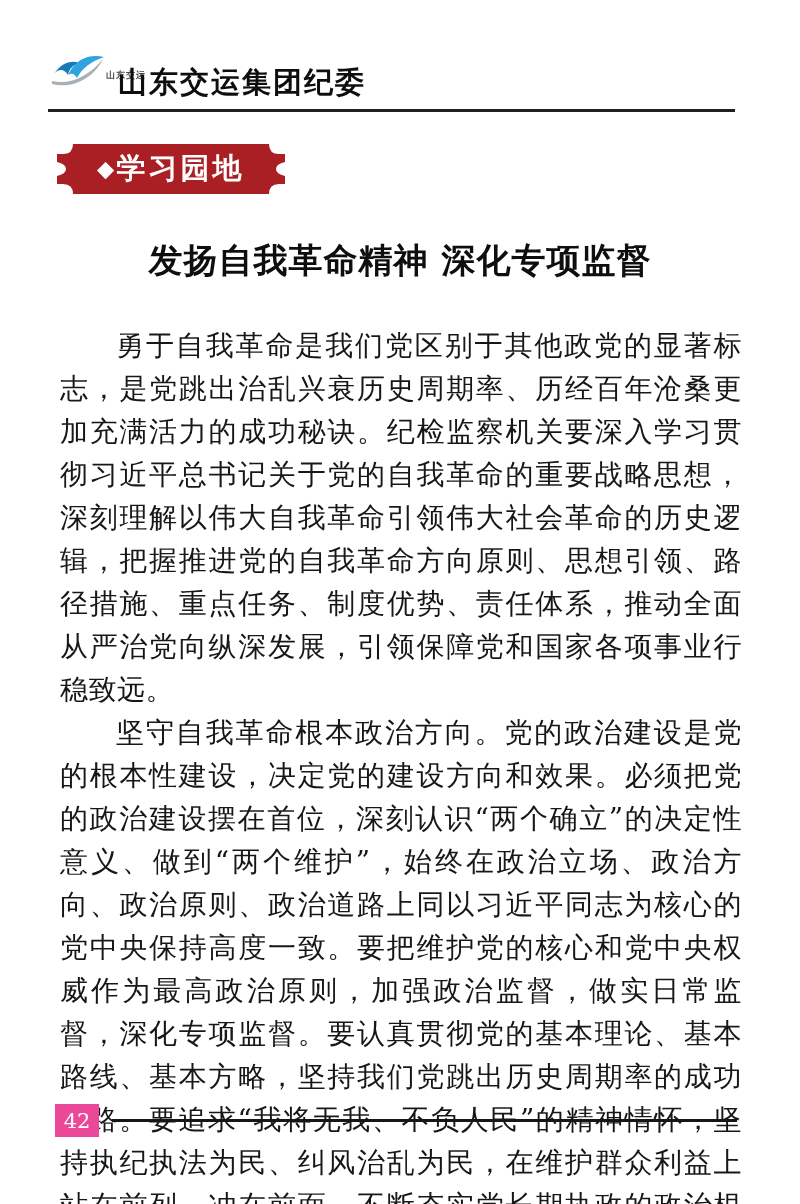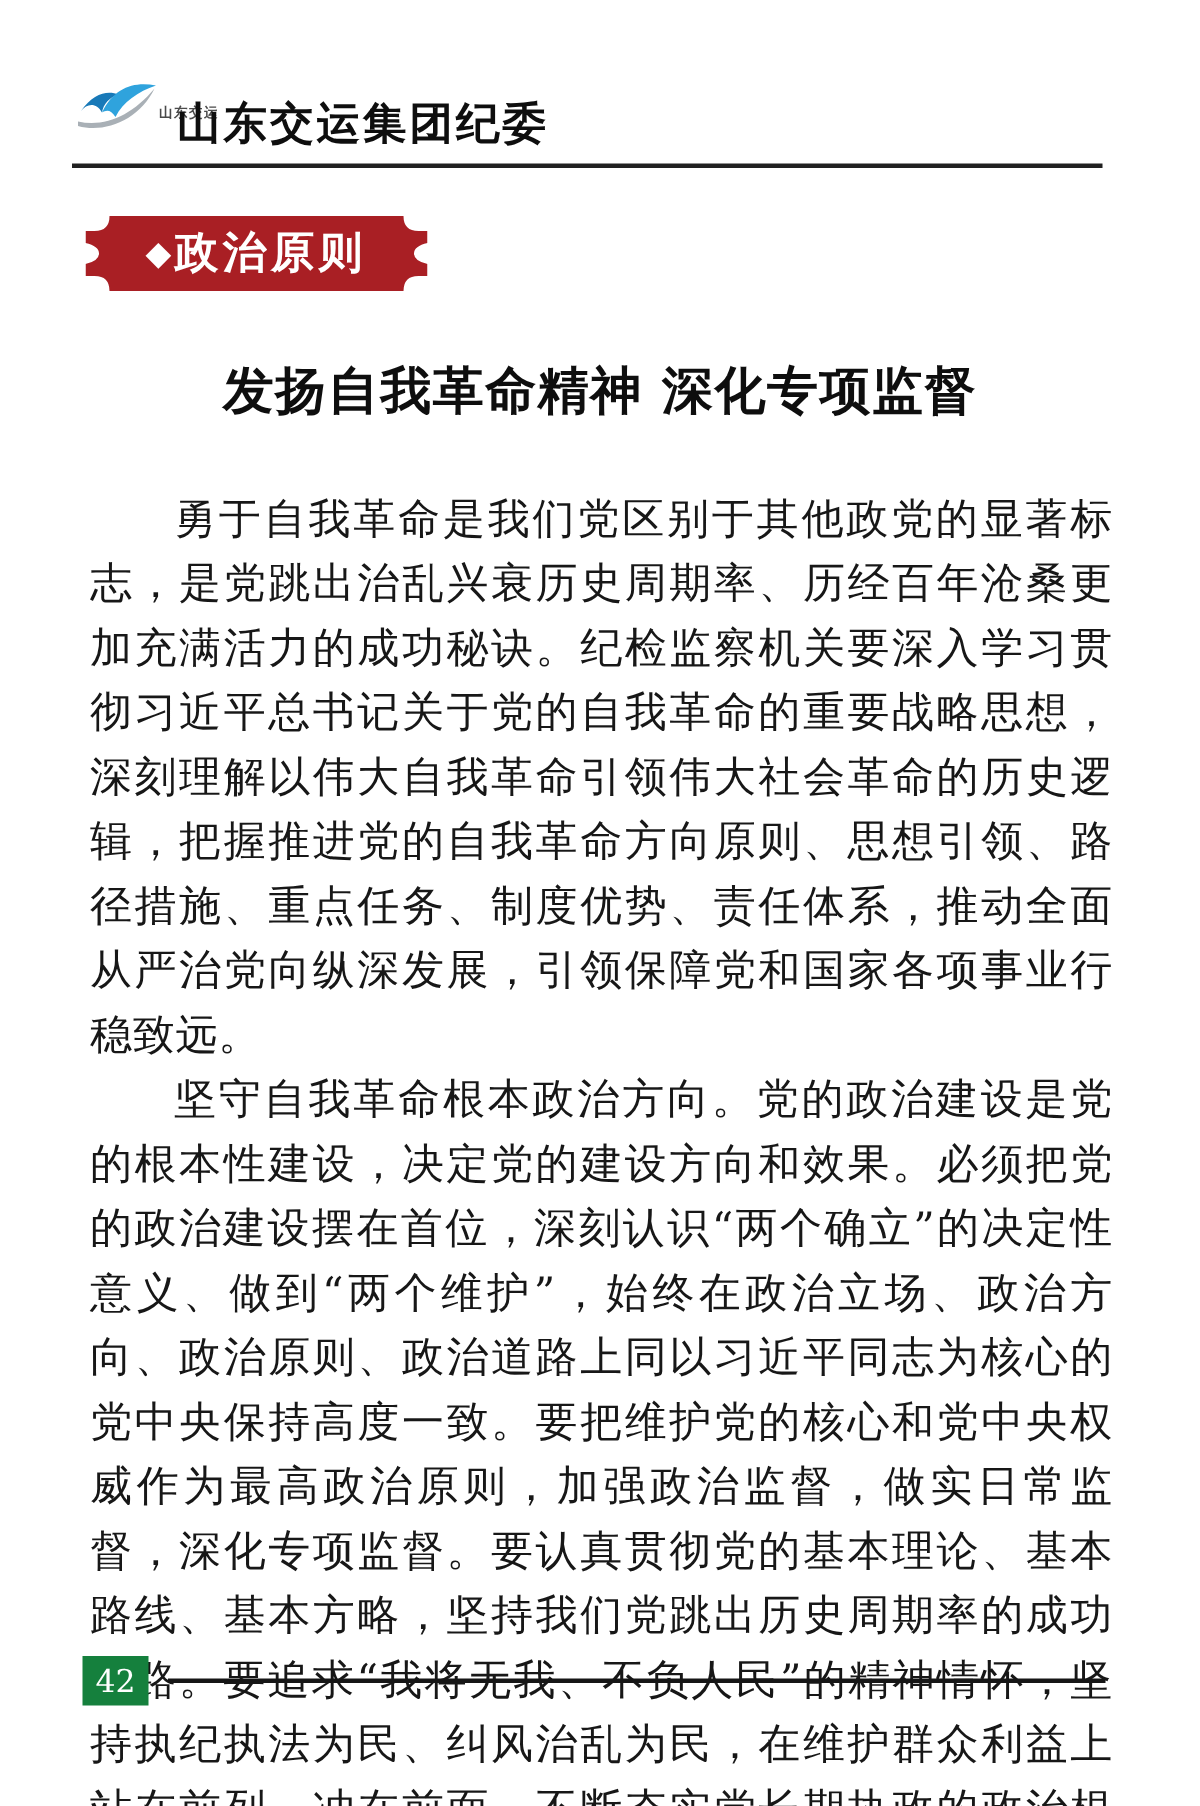--- a/index.html
+++ b/index.html
@@ -43,21 +43,21 @@
     letter-spacing: 1px; color: #0e0e0e; white-space: nowrap;
   }
   .body-text { position: absolute; left: 60px; top: 324px; width: 682px; }
   .body-text p {
     margin: 0; font-size: 28px; line-height: 43px;
     text-indent: 2em; text-align: justify; letter-spacing: 0.5px; color: #171717;
   }
   
   .footer { position: absolute; left: 55px; top: 1104px; width: 682px; display: flex; align-items: center; }
   .page-num {
-    width: 44px; height: 33px; background: #15803d; color: #ffffff;
+    width: 44px; height: 33px; background: #ec4899; color: #ffffff;
     display: flex; align-items: center; justify-content: center;
     font-size: 21px; font-family: "DejaVu Serif", serif;
   }
   .footer-rule { height: 3px; background: #161616; flex: 1; margin-left: 13px; }
 </style>
 </head>
 <body>
 
 <div class="page">
 
@@ -77,21 +77,21 @@
   <div class="header-rule"></div>
 
   <div class="banner">
     <span>
       <svg width="228" height="50" viewBox="0 0 228 50" aria-hidden="true">
         <path d="M16 0 H212 Q212 10 222 10 H228 V18 Q219 20 219 25 Q219 30 228 32 V40 H222 Q212 40 212 50 H16 Q16 40 6 40 H0 V32 Q9 30 9 25 Q9 20 0 18 V10 H6 Q16 10 16 0 Z" fill="#a91f24"></path>
       </svg>
     </span>
     <div class="banner-label">
       <span class="diamond">◆</span>
-      <span>政治原则</span>
+      <span>学习园地</span>
     </div>
   </div>
 
   <div class="article-title">发扬自我革命精神 深化专项监督</div>
 
   <div class="body-text">
     <p>勇于自我革命是我们党区别于其他政党的显著标志，是党跳出治乱兴衰历史周期率、历经百年沧桑更加充满活力的成功秘诀。纪检监察机关要深入学习贯彻习近平总书记关于党的自我革命的重要战略思想，深刻理解以伟大自我革命引领伟大社会革命的历史逻辑，把握推进党的自我革命方向原则、思想引领、路径措施、重点任务、制度优势、责任体系，推动全面从严治党向纵深发展，引领保障党和国家各项事业行稳致远。</p>
     <p>坚守自我革命根本政治方向。党的政治建设是党的根本性建设，决定党的建设方向和效果。必须把党的政治建设摆在首位，深刻认识“两个确立”的决定性意义、做到“两个维护”，始终在政治立场、政治方向、政治原则、政治道路上同以习近平同志为核心的党中央保持高度一致。要把维护党的核心和党中央权威作为最高政治原则，加强政治监督，做实日常监督，深化专项监督。要认真贯彻党的基本理论、基本路线、基本方略，坚持我们党跳出历史周期率的成功道路。要追求“我将无我、不负人民”的精神情怀，坚持执纪执法为民、纠风治乱为民，在维护群众利益上站在前列、冲在前面，不断夯实党长期执政的政治根基。要充分发挥监督保障执行、促进完善发展作用，推动全面从严治党贯穿党和国家事业全过程各方面，助力提高各级党</p>
   </div>
 

